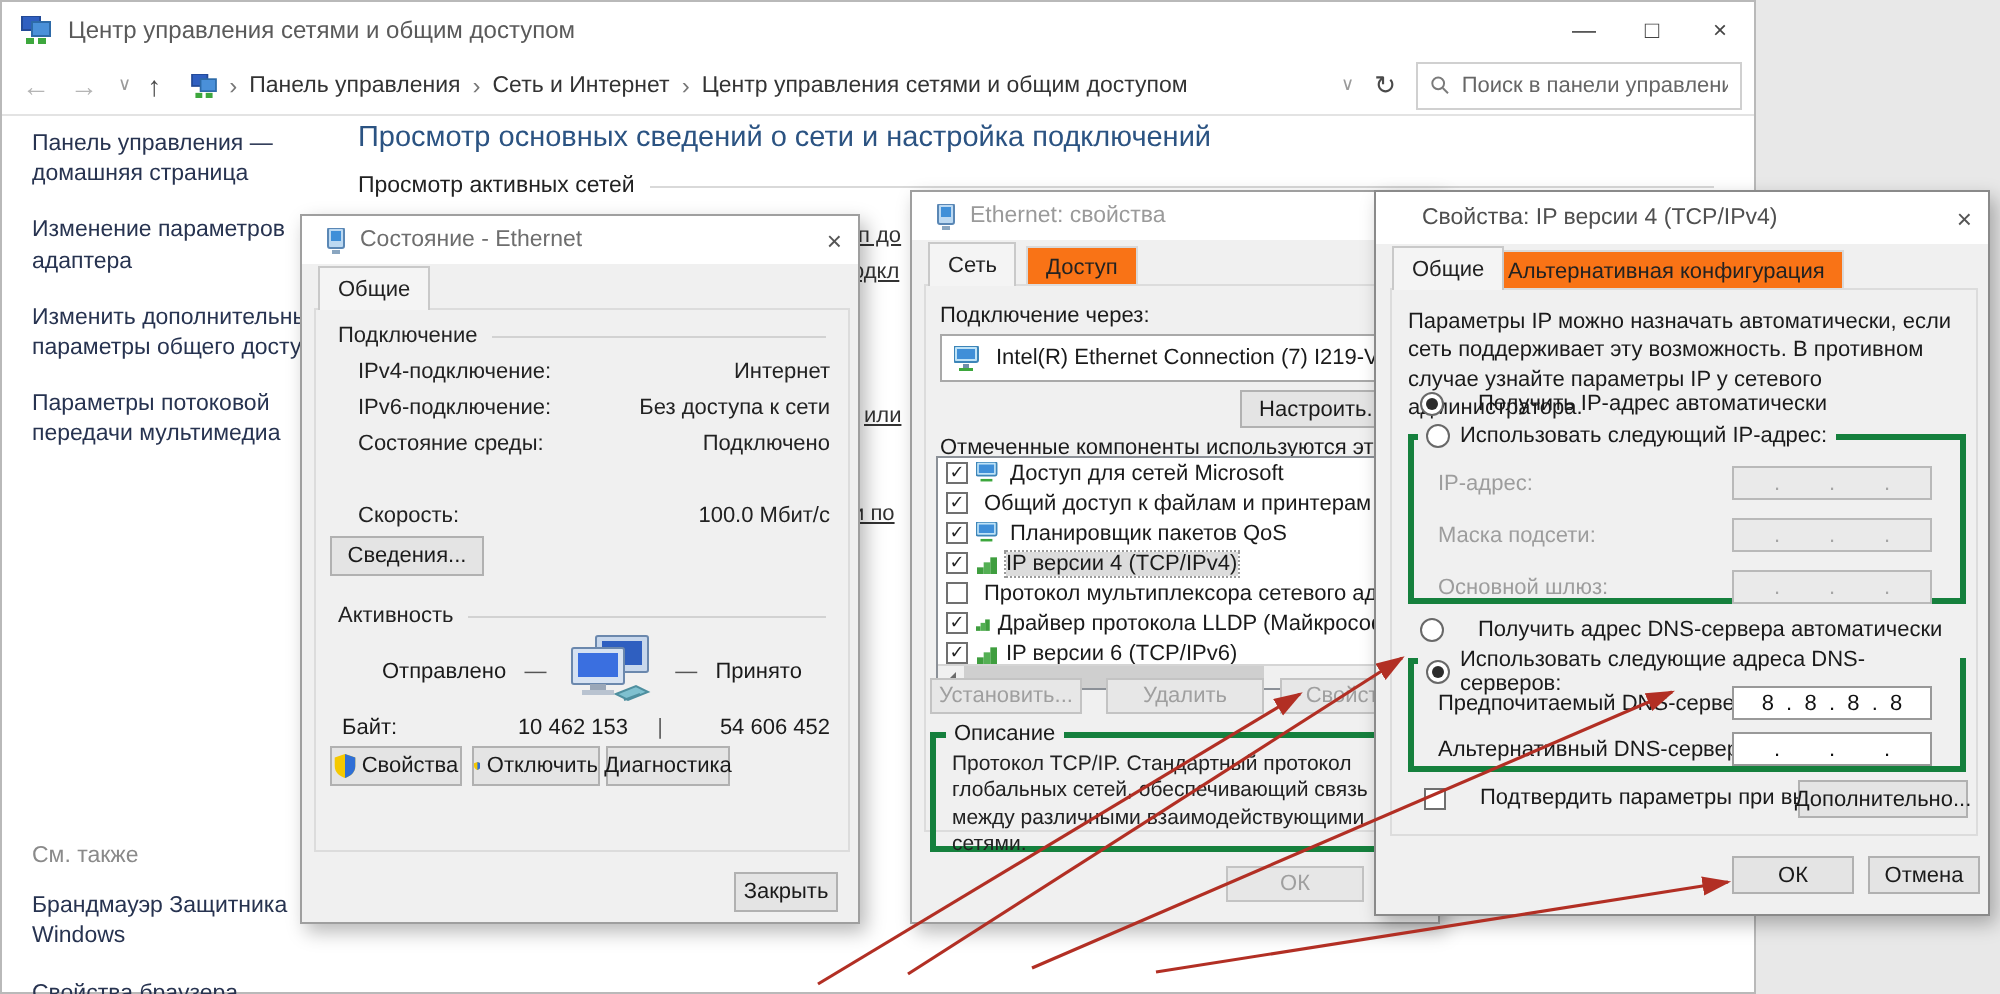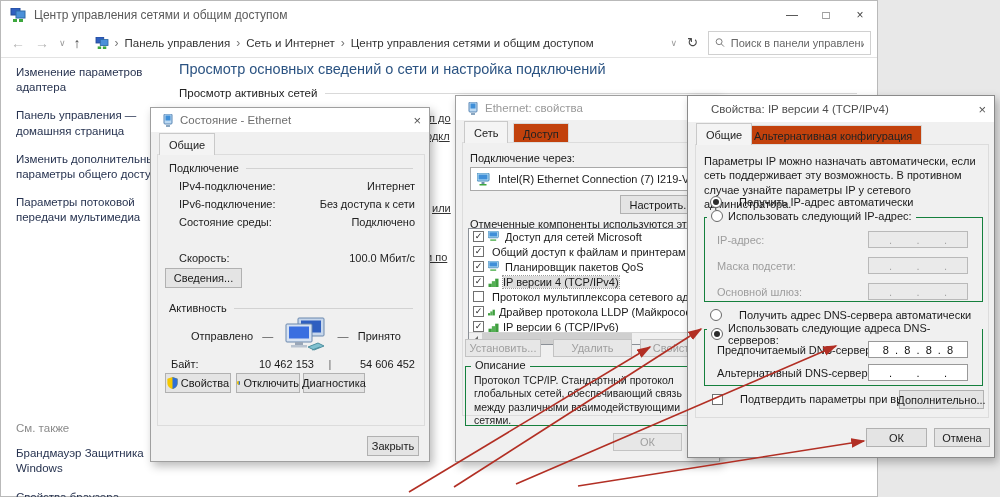--- a/index.html
+++ b/index.html
@@ -38,27 +38,27 @@
   .frag { position:absolute; color:#333; font-size:11px; white-space:nowrap; z-index:1;text-decoration:underline; }
   .frag.link { color:#2b5db5;margin-left:42px; }
 
   
   .dlg { position:absolute; background:#f0f0f0; border:1px solid #9f9f9f; box-shadow:3px 4px 9px rgba(0,0,0,.28); }
   .dlg-title { position:absolute; left:0; top:0; right:0; height:24px; background:#fff; display:flex; align-items:center; padding:0 11px; }
   .dlg-title .t { font-size:11.5px; color:#6e6e6e; margin-left:6px; }
   .dlg-title .t.inactive { color:#9a9a9a; }
   .dlg-close { position:absolute; right:8px; top:0; height:24px; display:flex; align-items:center; color:#555; font-size:13px; cursor:default; }
   .tab { position:absolute; height:20px; padding:0 9px; display:flex; align-items:center; font-size:11px;
-         background:#c2410c; border:1px solid #d9d9d9; border-bottom:none; color:#222; cursor:default; }
+         background:#f97316; border:1px solid #d9d9d9; border-bottom:none; color:#222; cursor:default; }
   .tab.active { background:#f4f4f4; height:22px; margin-top:-2px; z-index:2; border-color:#c9c9c9; }
   .tab-page { position:absolute; border:1px solid #dcdcdc; background:#f0f0f0; }
 
   .grouphead { position:absolute; display:flex; align-items:center; gap:7px; font-size:11px; color:#222; }
   .grouphead .line { flex:1; border-top:1px solid #d2d2d2; }
-  .fieldset { position:absolute; border:1px solid #15803d; }
+  .fieldset { position:absolute; border:3px solid #15803d; }
   .fieldset .legend { position:absolute; top:-8px; left:5px; background:#f0f0f0; padding:0 4px; display:flex; align-items:center; gap:5px; font-size:11px; }
 
   .btn { position:absolute; background:#e4e4e4; border:1px solid #b1b1b1; display:flex; align-items:center; justify-content:center;
          font-size:11px; color:#1a1a1a; gap:3px; cursor:default; }
   .btn.dis { color:#9f9f9f; border-color:#c3c3c3; background:#e7e7e7; }
 
   .kv { position:absolute; display:flex; justify-content:space-between; font-size:11px; color:#222; }
   .radio { width:12px; height:12px; border:1px solid #686868; border-radius:50%; background:#fff; flex:0 0 auto; }
   .radio.on { display:flex; align-items:center; justify-content:center; }
   .radio.on::after { content:""; width:6px; height:6px; border-radius:50%; background:#2d2d2d; }
@@ -131,22 +131,22 @@
         <svg width="11" height="11" viewBox="0 0 12 12">
           <circle cx="5" cy="5" r="3.6" fill="none" stroke="#7a7a7a" stroke-width="1.2"></circle>
           <line x1="7.8" y1="7.8" x2="11" y2="11" stroke="#7a7a7a" stroke-width="1.2"></line>
         </svg>
         <input type="text" placeholder="Поиск в панели управления" style="">
       </div>
     </div>
   </div>
 
   <div id="sidebar">
+    <div class="side-item">Панель управления — домашняя страница</div>
     <div class="side-item">Изменение параметров адаптера</div>
-    <div class="side-item">Панель управления — домашняя страница</div>
     <div class="side-item">Изменить дополнительные параметры общего доступа</div>
     <div class="side-item">Параметры потоковой передачи мультимедиа</div>
   </div>
   <div id="see-also">
     <div class="hdr">См. также</div>
     <div class="side-item">Брандмауэр Защитника Windows</div>
     <div class="side-item">Свойства браузера</div>
   </div>
 
   <div id="page-heading">Просмотр основных сведений о сети и настройка подключений</div>

